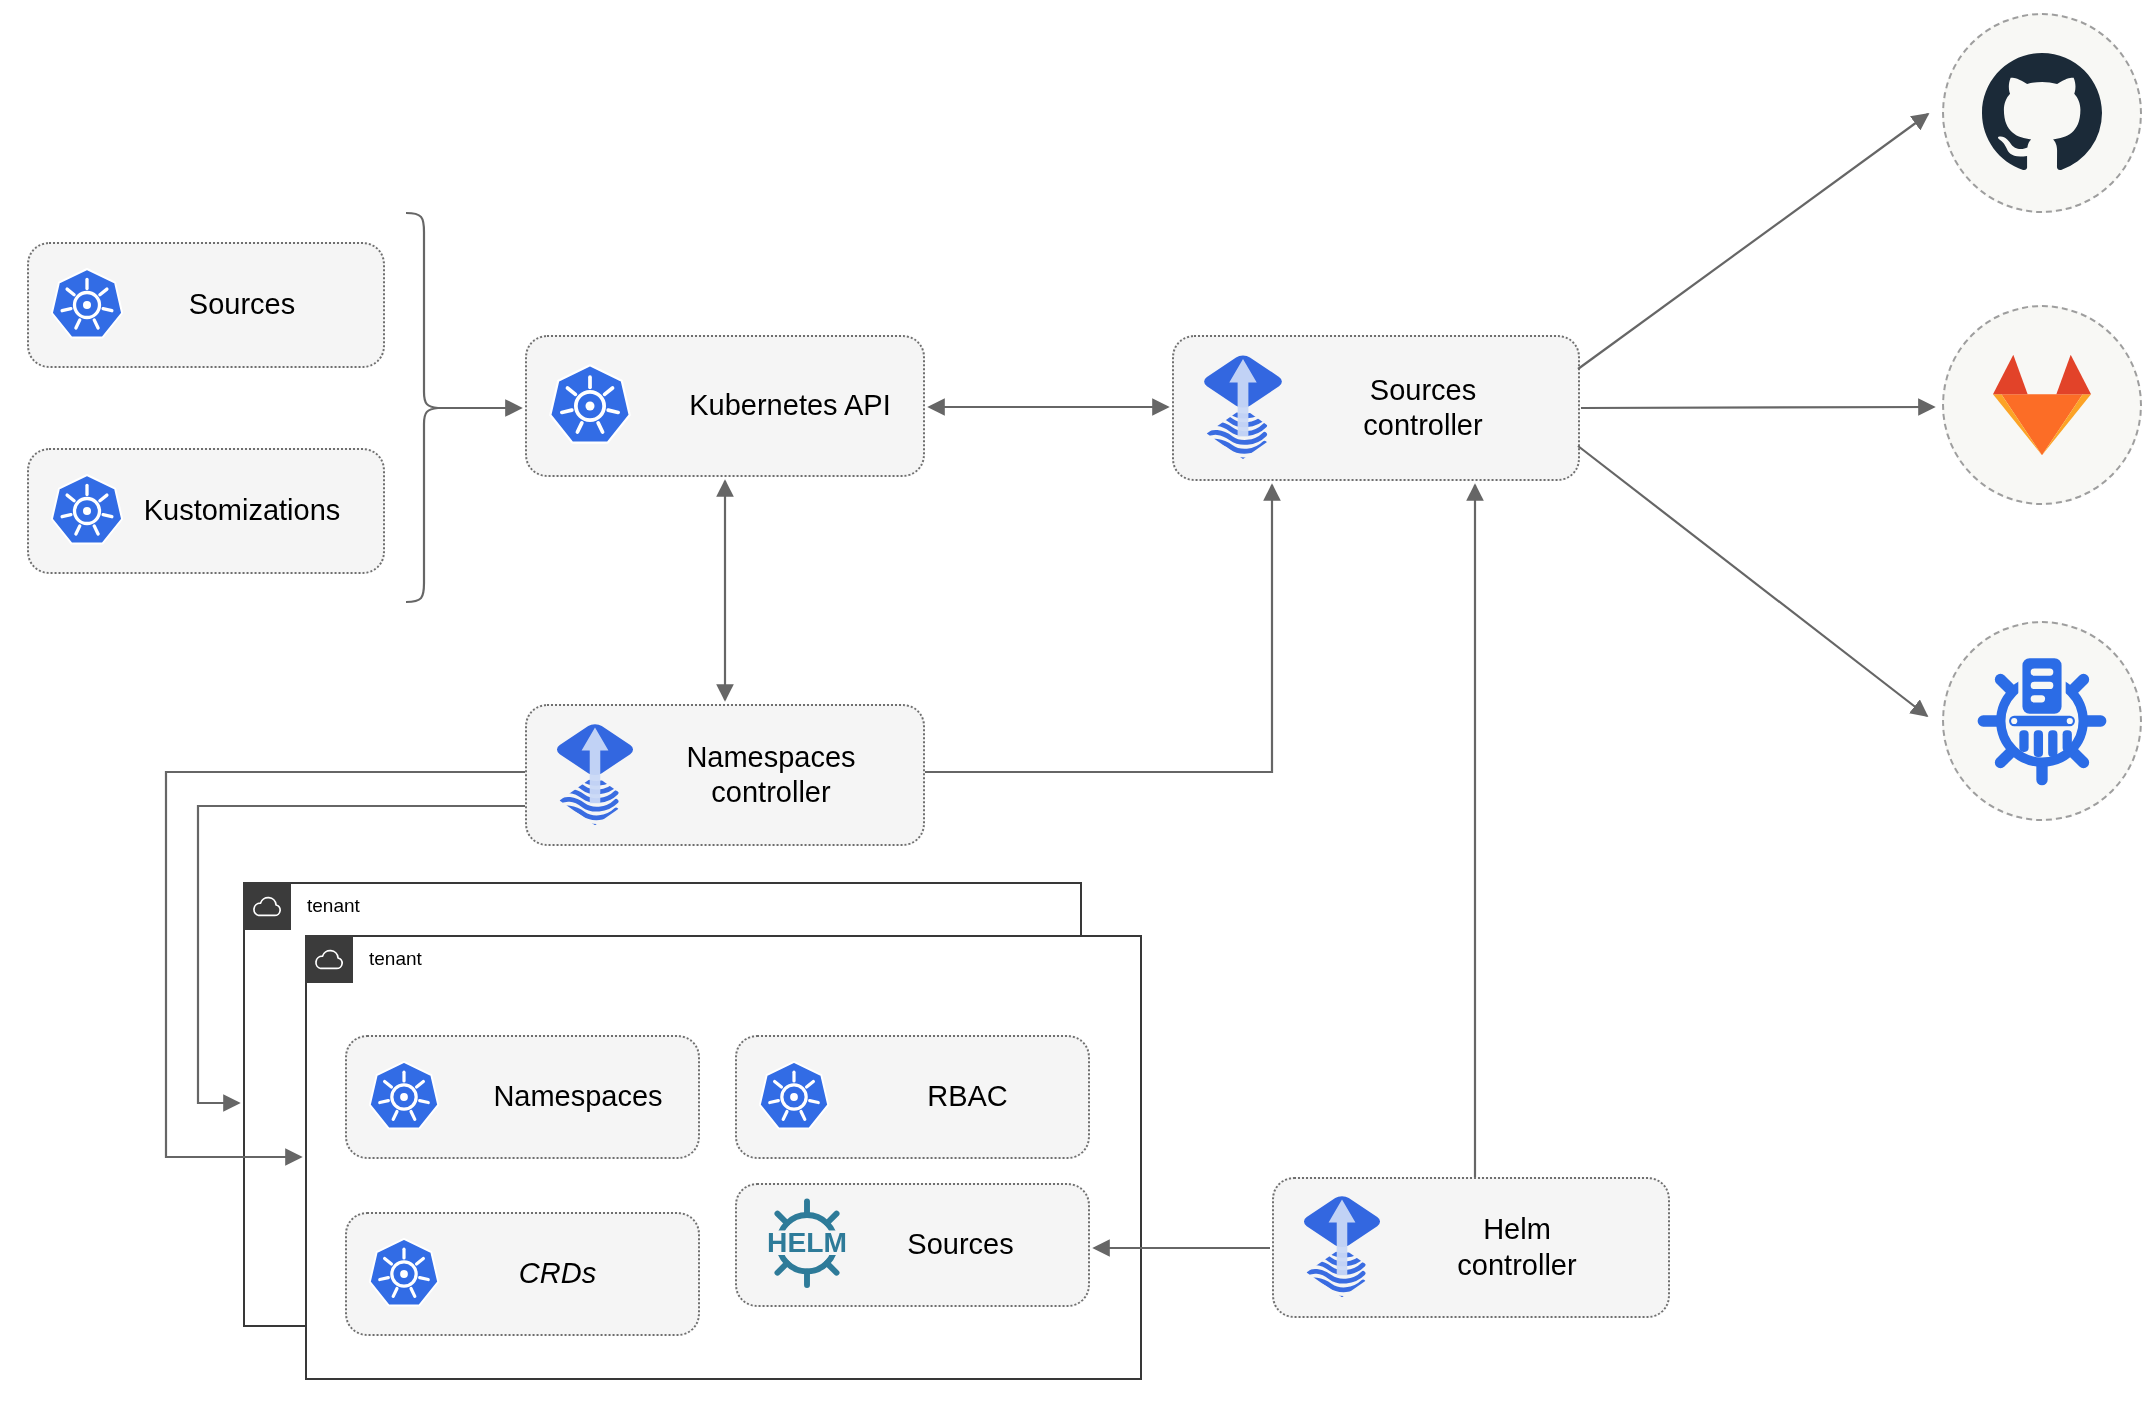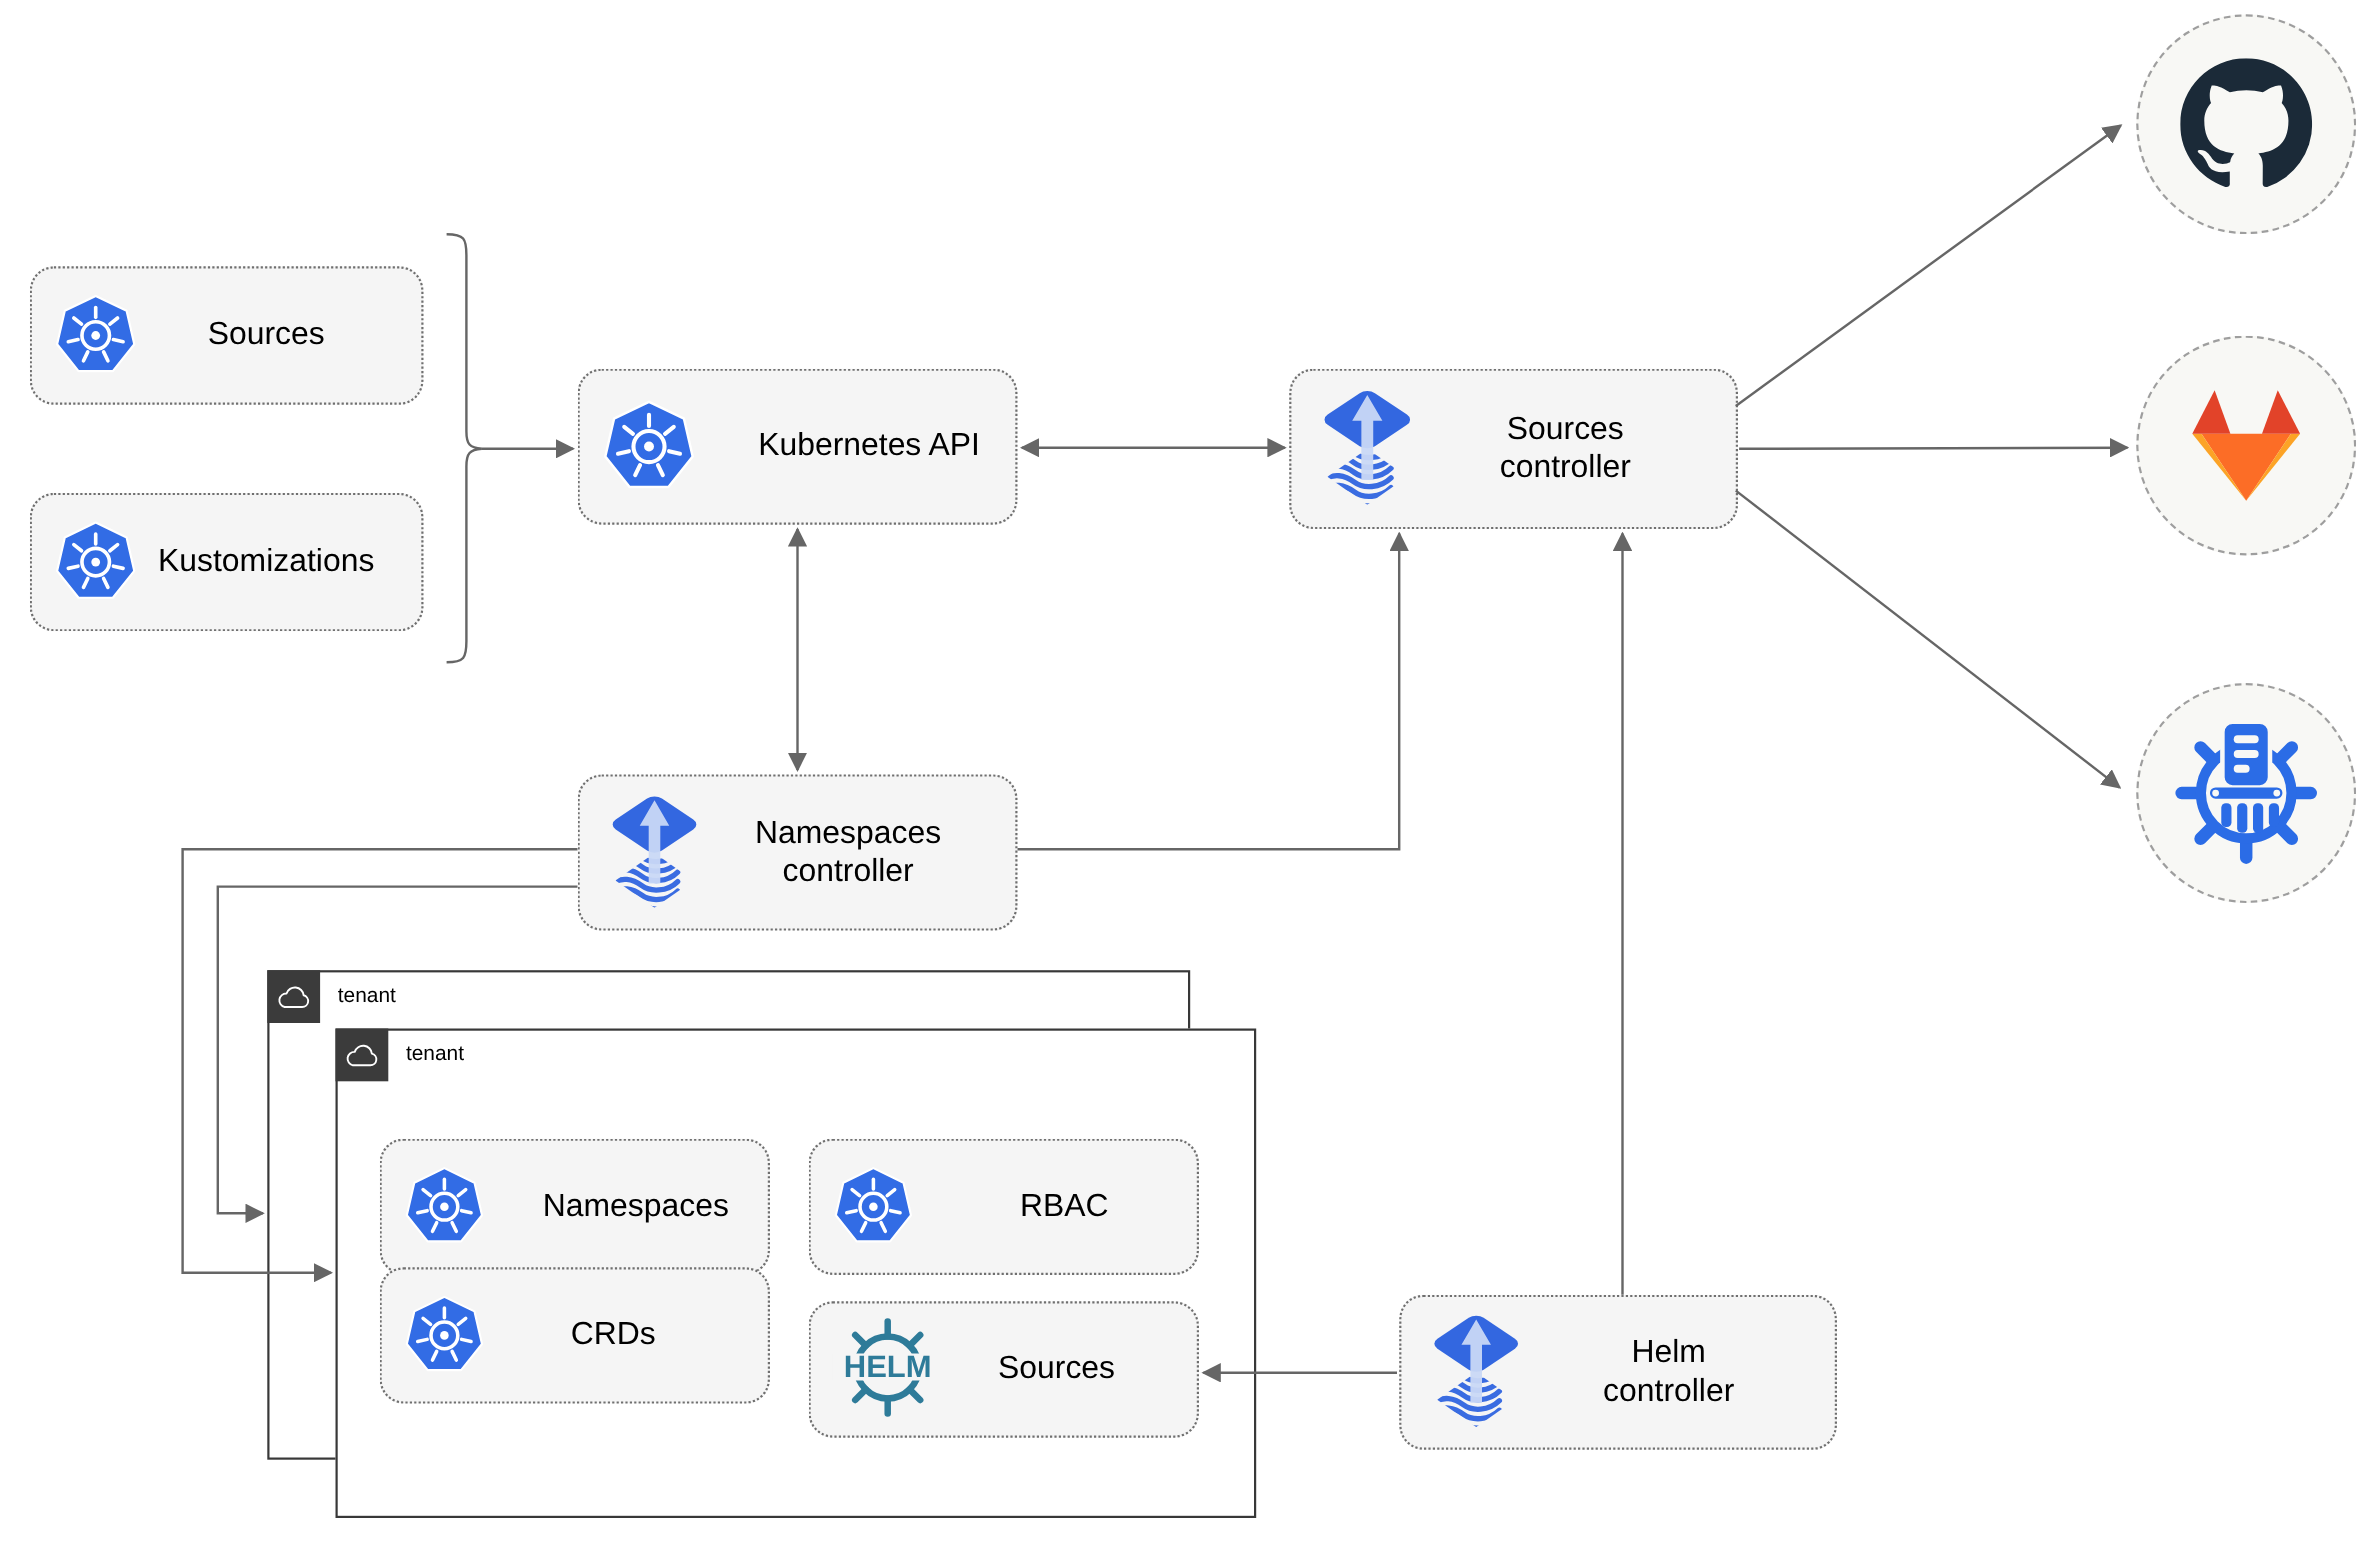--- a/index.html
+++ b/index.html
@@ -13,21 +13,21 @@
   .node .label{flex:1;text-align:center;font-size:29px;line-height:1.22;white-space:pre-line;color:#000;}
 
   #n-sources        {left:27px;  top:242px; width:358px; height:126px;}
   #n-kustomizations {left:27px;  top:448px; width:358px; height:126px;}
   #n-k8sapi         {left:525px; top:335px; width:400px; height:142px;gap:48px;}
   #n-sourcectl      {left:1172px;top:335px; width:408px; height:146px;}
   #n-kustomizectl   {left:525px; top:704px; width:400px; height:142px;}
   #n-helmctl        {left:1272px;top:1177px;width:398px; height:141px;}
   #n-namespaces     {left:345px; top:1035px;width:355px; height:124px;gap:41px;}
   #n-rbac           {left:735px; top:1035px;width:355px; height:124px;gap:40px;}
-  #n-crds           {left:345px; top:1152px;width:355px; height:124px;}
+  #n-crds           {left:345px; top:1212px;width:355px; height:124px;font-style:italic;}
   #n-releases       {left:735px; top:1183px;width:355px; height:124px;}
 
   
   .tenant{position:absolute;background:#ffffff;border:2.5px solid #383838;box-sizing:border-box;z-index:2;}
   #t-back {left:243px;top:882px;width:839px;height:445px;}
   #t-front{left:305px;top:935px;width:837px;height:445px;}
   .tenant .hd{position:absolute;left:-2.5px;top:-2.5px;width:48px;height:48px;background:#3b3b3b;
               display:flex;align-items:center;justify-content:center;}
   .tenant .lbl{position:absolute;left:62px;top:11px;font-size:19px;color:#000;}
 

